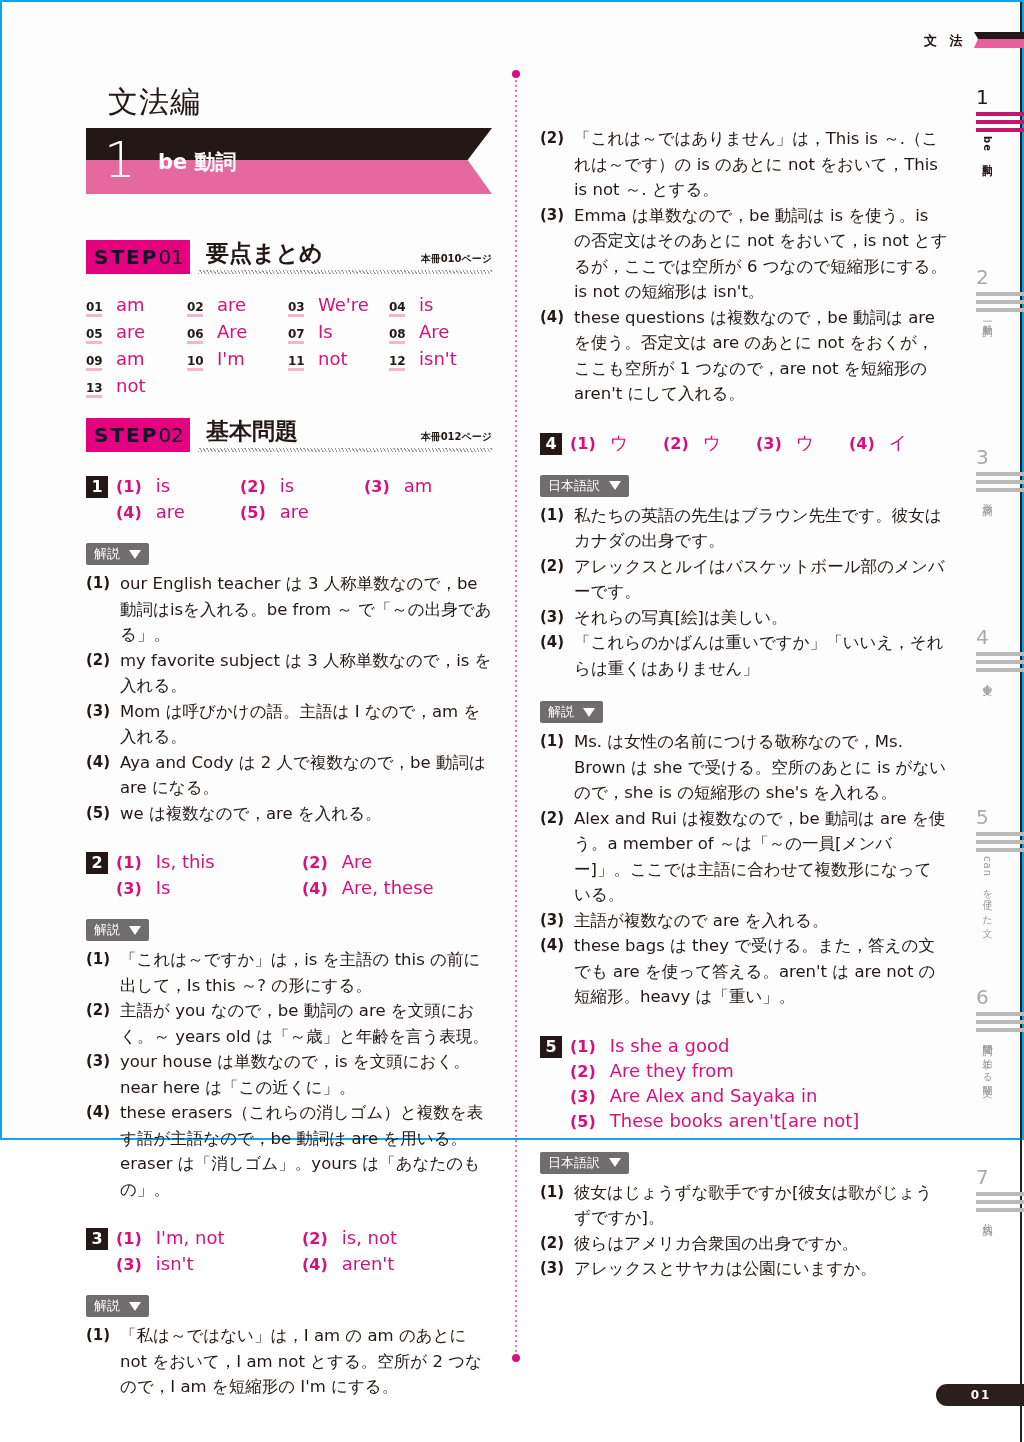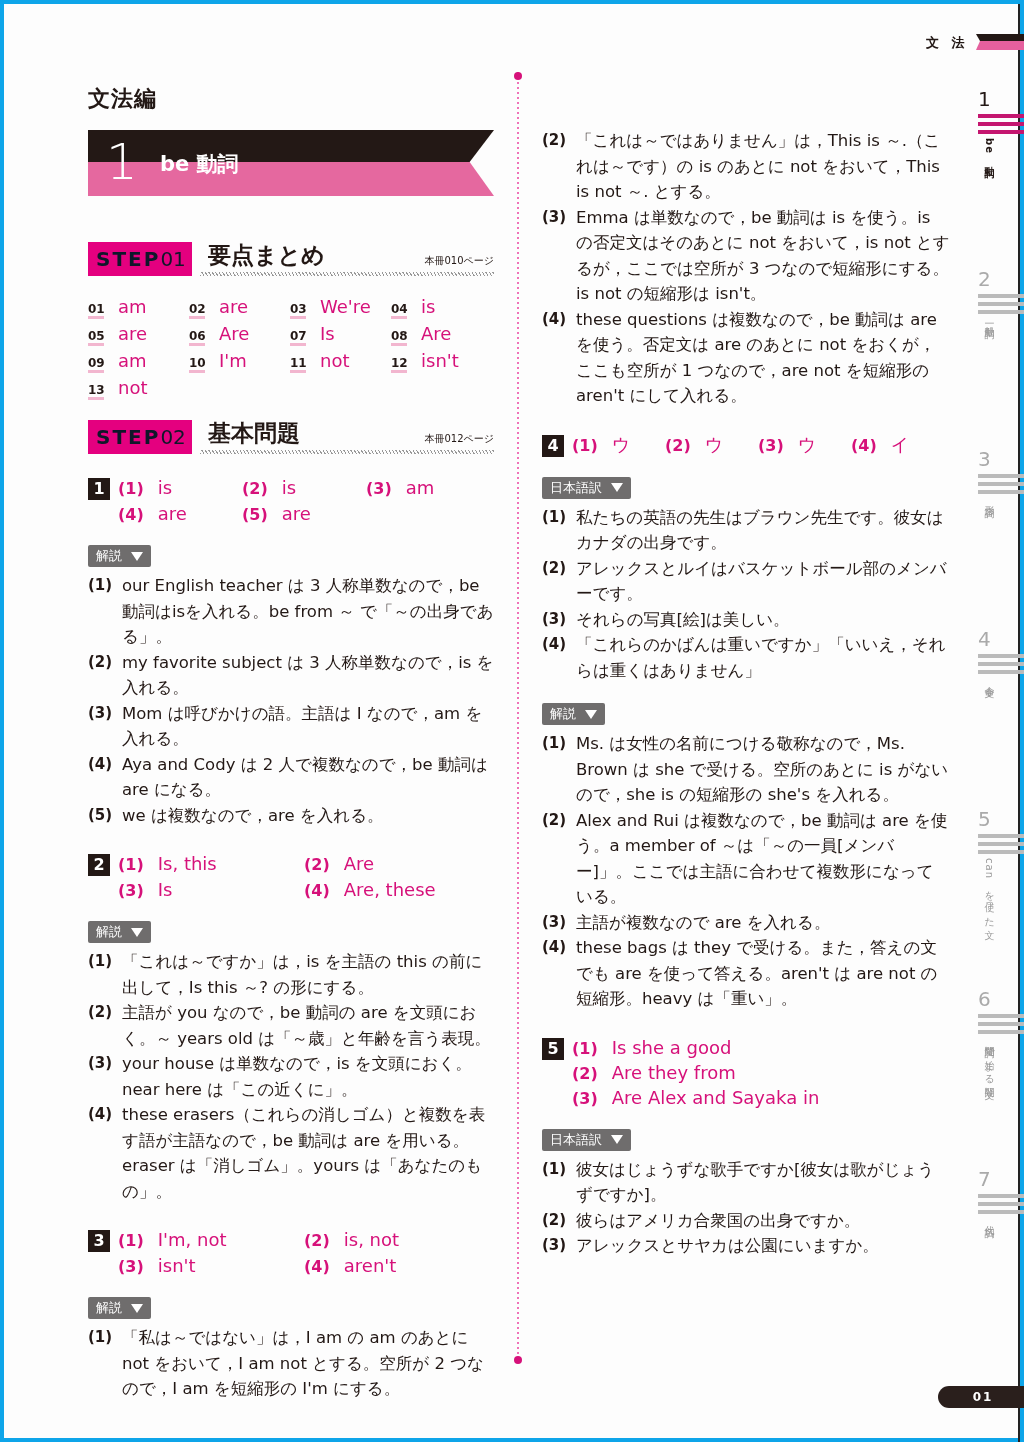--- a/index.html
+++ b/index.html
@@ -1,42 +1,42 @@
 <!DOCTYPE html>
 <html><head>
 <meta charset="utf-8">
 <style>
 *{box-sizing:border-box;margin:0;padding:0;}
 html,body{width:1024px;height:1442px;background:#fff;overflow:hidden;}
 body{font-family:"DejaVu Sans","Liberation Sans",sans-serif;color:#231815;position:relative;}
-.page{position:absolute;left:0;top:0;width:1024px;height:1442px;border:4px solid #0ea5e9;background:#fdfdfd;}
+.page{position:absolute;left:0;top:0;width:1024px;height:1140px;border:2px solid #0ea5e9;background:#fdfdfd;}
 .right-edge{position:absolute;right:0;top:0;width:2px;height:1442px;background:#222;}
 
 
 .hdr-label{position:absolute;left:922px;top:30px;font-size:13px;font-weight:bold;letter-spacing:4px;}
 .hdr-ribbon{position:absolute;left:972px;top:30px;width:52px;height:16px;}
 .hdr-ribbon .blk{position:absolute;left:0;top:0;width:52px;height:7px;background:#231815;clip-path:polygon(0 0,100% 0,100% 100%,4px 100%);}
 .hdr-ribbon .pnk{position:absolute;left:0;top:7px;width:52px;height:9px;background:#e5609e;clip-path:polygon(4px 0,100% 0,100% 100%,0 100%);}
 
 
 .col-l{position:absolute;left:84px;top:80px;width:406px;}
 .col-r{position:absolute;left:538px;top:88px;width:408px;}
 
-.part-title{font-size:22px;font-weight:bold;height:46px;letter-spacing:1px;}
+.part-title{font-size:30px;font-weight:normal;height:46px;letter-spacing:1px;margin-left:22px;}
 .banner{position:relative;height:66px;width:406px;margin-top:0;}
 .banner .b1{position:absolute;left:0;top:0;width:406px;height:32px;background:#231815;clip-path:polygon(0 0,100% 0,94% 100%,0 100%);}
 .banner .b2{position:absolute;left:0;top:32px;width:406px;height:34px;background:#e5689f;clip-path:polygon(0 0,94% 0,100% 100%,0 100%);}
 .banner .num{position:absolute;left:18px;top:4px;font-size:50px;font-weight:300;color:#fff;font-family:"DejaVu Sans",sans-serif;line-height:56px;}
 .banner .ttl{position:absolute;left:72px;top:20px;font-size:21px;font-weight:bold;color:#fff;}
 
 .step{position:relative;display:flex;align-items:flex-end;height:36px;margin-top:0;}
 .step .badge{background:#e4007f;color:#0f172a;font-weight:bold;font-size:20px;height:34px;line-height:34px;padding:0 8px;letter-spacing:2px;width:104px;}
 .step .badge .n{font-weight:normal;letter-spacing:0;}
 .step .heading{font-size:23px;font-weight:bold;margin-left:16px;line-height:30px;align-self:flex-start;}
-.step .ref{position:absolute;right:0;top:14px;font-size:10px;font-weight:normal;}
+.step .ref{position:absolute;right:0;top:14px;font-size:10px;font-weight:bold;}
 .step .hatch{position:absolute;left:112px;right:0;bottom:0;height:4px;background:repeating-linear-gradient(60deg,#999 0 1px,transparent 1px 3px);}
 
 .summary{margin-top:20px;display:grid;grid-template-columns:repeat(4,101px);row-gap:2px;}
 .sitem{display:flex;align-items:baseline;height:25px;}
 .sitem .no{font-size:12px;font-weight:bold;width:16px;border-bottom:3px solid #f2b6cf;line-height:14px;margin-right:14px;}
 .sitem .ans{font-size:18px;color:#d6117a;}
 
 .ans-block{display:flex;margin-top:14px;}
 .qnum{width:22px;height:22px;background:#231815;color:#fff;font-size:16px;font-weight:bold;text-align:center;line-height:22px;margin-right:8px;margin-top:2px;flex-shrink:0;}
 .ans-grid{display:grid;row-gap:3px;}
@@ -265,21 +265,21 @@
 
   <div class="col-r">
 
     <div class="expl" style="margin-top:36px;">
       <div class="row">
           <span class="p">(2)</span>
           <span class="t">「これは～ではありません」は，This is ～.（これは～です）の is のあとに not をおいて，This is not ～. とする。</span>
         </div>
       <div class="row">
           <span class="p">(3)</span>
-          <span class="t">Emma は単数なので，be 動詞は is を使う。is の否定文はそのあとに not をおいて，is not とするが，ここでは空所が 3 つなので短縮形にする。is not の短縮形は isn't。</span>
+          <span class="t">Emma は単数なので，be 動詞は is を使う。is の否定文はそのあとに not をおいて，is not とするが，ここでは空所が 6 つなので短縮形にする。is not の短縮形は isn't。</span>
         </div>
       <div class="row">
           <span class="p">(4)</span>
           <span class="t">these questions は複数なので，be 動詞は are を使う。否定文は are のあとに not をおくが，ここも空所が 1 つなので，are not を短縮形の aren't にして入れる。</span>
         </div>
     </div>
 
     
     <div class="ans-block" style="margin-top:24px;">
       <div class="qnum">4</div>
@@ -335,20 +335,21 @@
         </div>
     </div>
 
     
     <div class="ans-block" style="margin-top:24px;">
       <div class="qnum">5</div>
       <div class="ans-grid" style="grid-template-columns:360px;row-gap:2px;">
         <div class="a"><span class="p">(1)</span><span>Is she a good</span></div>
         <div class="a"><span class="p">(2)</span><span>Are they from</span></div>
         <div class="a"><span class="p">(3)</span><span>Are Alex and Sayaka in</span></div>
+        <div class="a"><span class="p">(5)</span><span>These books aren't[are not]</span></div>
       </div>
     </div>
     <div class="pill">
         <span>日本語訳</span>
         <span class="tri"></span>
       </div>
     <div class="expl">
       <div class="row">
           <span class="p">(1)</span>
           <span class="t">彼女はじょうずな歌手ですか[彼女は歌がじょうずですか]。</span>

